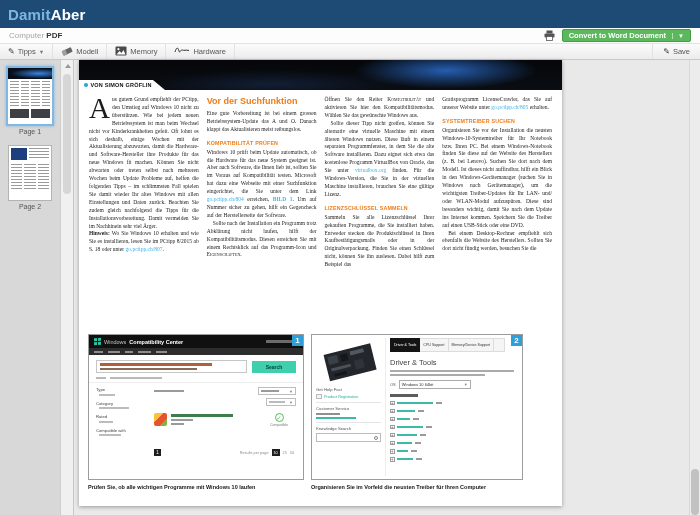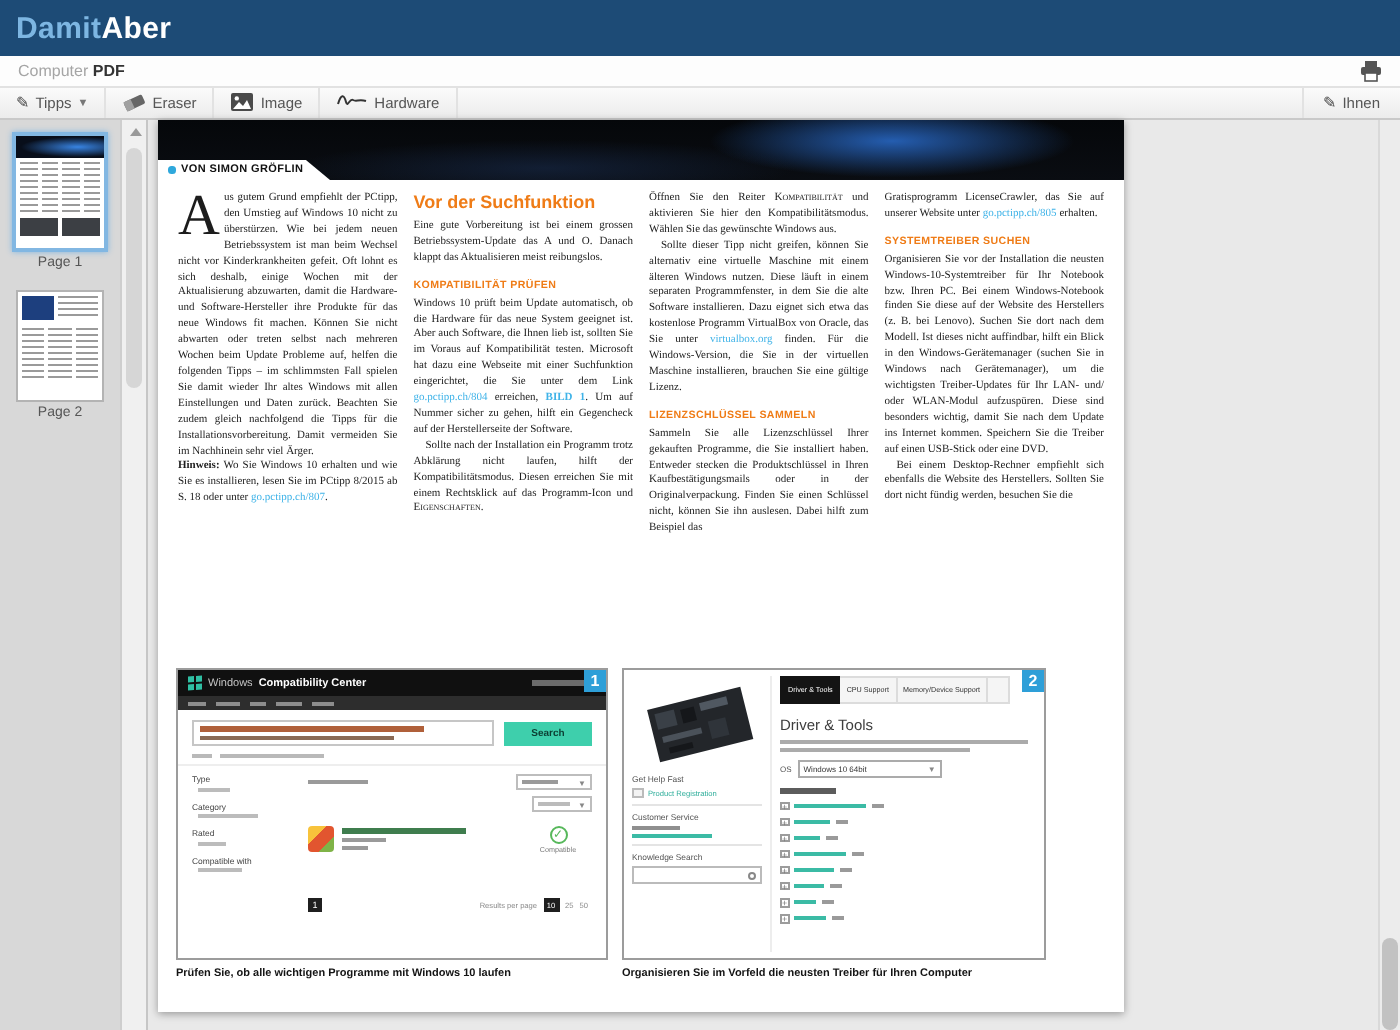--- a/index.html
+++ b/index.html
@@ -171,55 +171,59 @@
     <span class="doc-type">PDF</span>
   </div>
   <div class="docbar-right">
     <span class="print-icon">
       <svg width="11" height="11" viewBox="0 0 11 11">
           <rect x="2.5" y="0.5" width="6" height="3" fill="#555"></rect>
           <rect x="0.5" y="3.5" width="10" height="4" rx="1" fill="#555"></rect>
           <rect x="2.5" y="6.5" width="6" height="4" fill="#fff" stroke="#555" stroke-width="0.8"></rect>
         </svg>
     </span>
+    <div class="convert-btn">
+      <span>Convert to Word Document</span>
+      <span class="convert-caret">▼</span>
+    </div>
   </div>
 </div>
 
 <div class="toolbar">
   <div class="tb-btn">
     <span class="pencil-glyph">✎</span>
     <span>Tipps</span>
     <span class="tb-caret">▼</span>
   </div>
   <div class="tb-btn">
     <span><svg width="12" height="11" viewBox="0 0 12 11">
           <g transform="rotate(-25 6 6)">
             <rect x="1" y="4" width="10" height="5" rx="1" fill="#666"></rect>
             <rect x="1" y="4" width="4" height="5" fill="#a0a0a0"></rect>
           </g>
         </svg></span>
-    <span>Eraser</span>
+    <span>Modell</span>
   </div>
   <div class="tb-btn">
     <span><svg width="12" height="10" viewBox="0 0 12 10">
           <rect x="0.5" y="0.5" width="11" height="9" rx="1" fill="#4a4a4a"></rect>
           <circle cx="3.4" cy="3.2" r="1.1" fill="#fff"></circle>
           <path d="M1.5 8.5 L4.5 5 L6.5 7 L8.5 4 L10.5 8.5 Z" fill="#fff"></path>
         </svg></span>
-    <span>Image</span>
+    <span>Memory</span>
   </div>
   <div class="tb-btn">
     <span><svg width="16" height="9" viewBox="0 0 16 9">
           <path d="M1 6 C2.5 1,4 1,5 5 C5.8 8,6.8 3,8.5 4 C10 5,11.5 3.5,15 4.5" stroke="#333" fill="none" stroke-width="1"></path>
         </svg></span>
     <span>Hardware</span>
   </div>
   <div class="tb-btn tb-save">
     <span class="pencil-glyph">✎</span>
-    <span>Ihnen</span>
+    <span>Save</span>
   </div>
 </div>
 
 <div class="main">
 
   <aside class="thumbs">
     <div class="thumb sel">
       <div class="t1-banner"></div>
       <div class="t-cols">
         <div class="t-col"></div>

